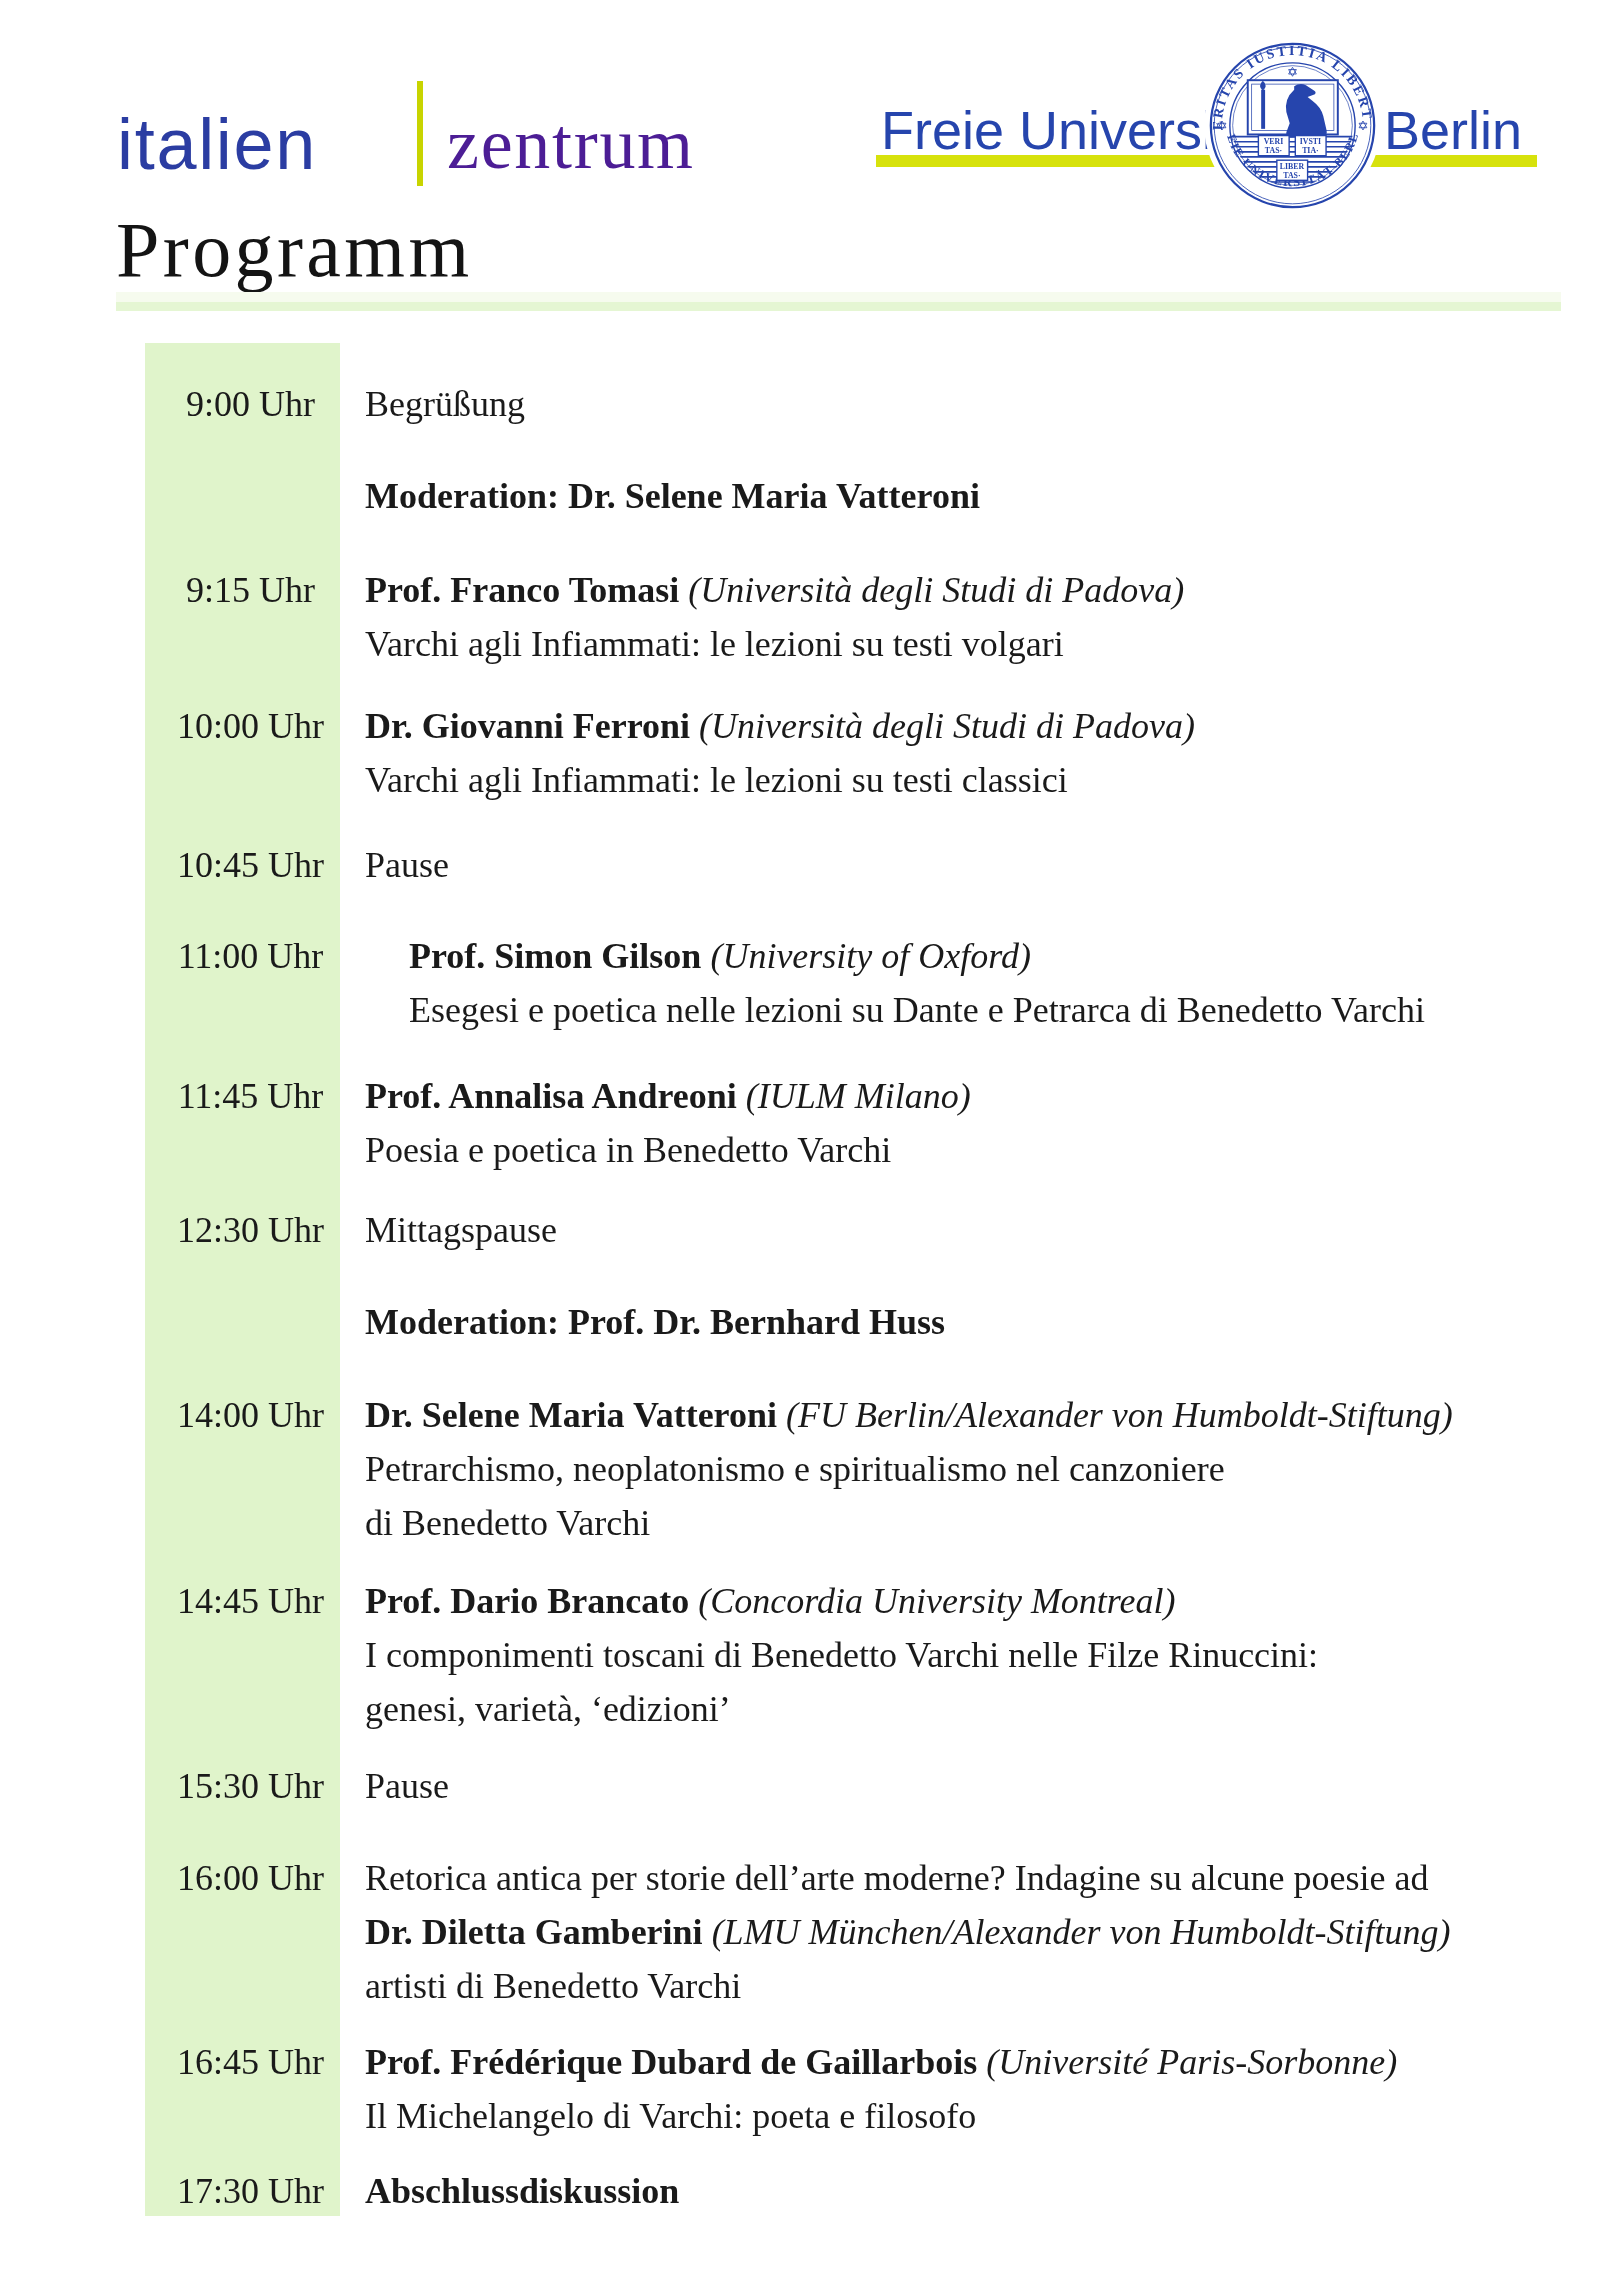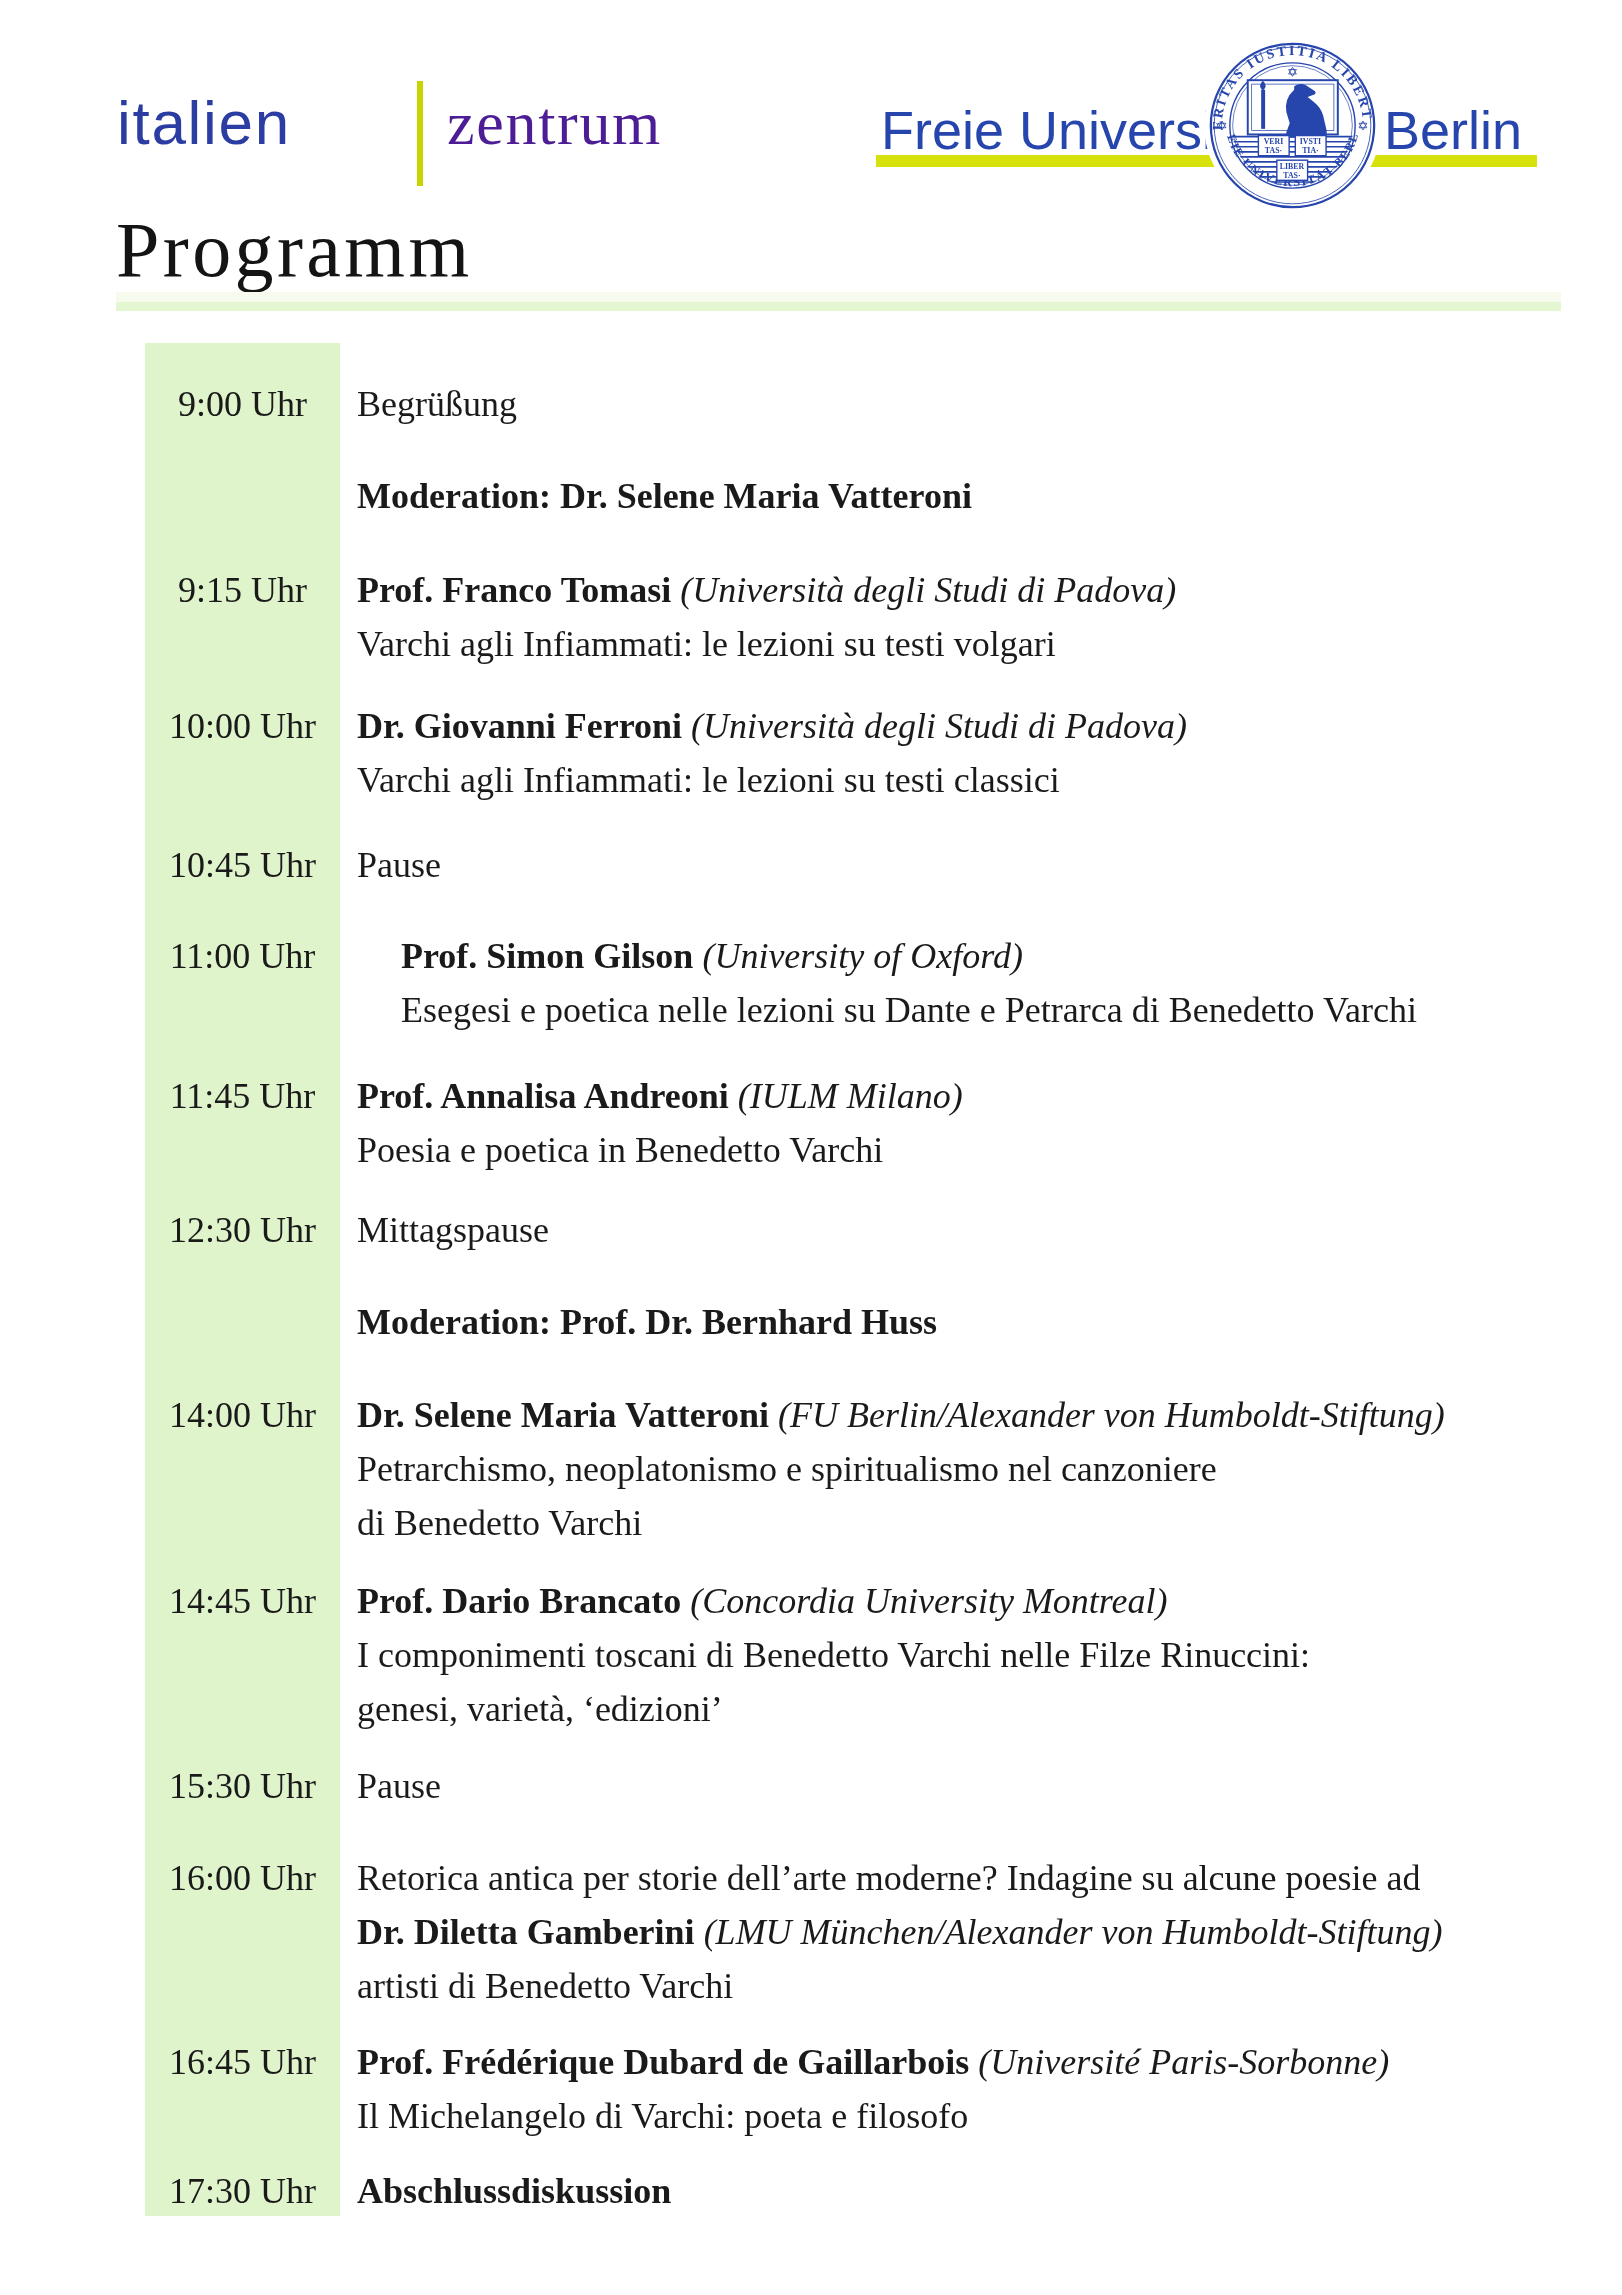--- a/index.html
+++ b/index.html
@@ -6,23 +6,23 @@
   .page{
     position:relative;
     width:1623px;height:2295px;
     background:#ffffff;
     overflow:hidden;
     font-family:"Liberation Serif","DejaVu Serif",serif;
     color:#1a1a1a;
   }
   
   .iz-part{
-    position:absolute;top:92px;
+    position:absolute;top:108px;
     font-family:"Liberation Sans","DejaVu Sans",sans-serif;
-    font-size:62px;line-height:1;letter-spacing:1.7px;white-space:nowrap;
+    font-size:72px;line-height:1;letter-spacing:1.7px;white-space:nowrap;
   }
   .iz-italien{left:117px;color:#2b3da2;}
   .iz-zentrum{left:447px;color:#4c1d95;font-family:Liberation Serif, serif;}
   .iz-divider{
     position:absolute;left:417px;top:81px;
     width:6.2px;height:105px;background:#c8d400;
   }
   .fu-word{
     position:absolute;top:103px;
     font-family:"Liberation Sans","DejaVu Sans",sans-serif;
@@ -42,21 +42,21 @@
     font-size:78px;line-height:1;letter-spacing:3.4px;color:#141414;
   }
   .header-bar{position:absolute;left:116px;top:292px;width:1445px;}
   .header-bar .light{height:10px;background:#f6fbee;}
   .header-bar .main{height:9px;background:#e5f6d3;}
   
   .green-col{
     position:absolute;left:145px;top:343px;
     width:195px;height:1873px;background:#e0f4cb;
   }
-  .row{position:absolute;left:0;width:1459px;}
+  .row{position:absolute;left:8px;width:1459px;}
   .row .time{
     position:absolute;left:145px;top:0;width:195px;
     text-align:center;font-size:36px;line-height:54px;white-space:nowrap;
   }
   .row .content{margin-left:357px;font-size:36px;line-height:54px;}
   .line{white-space:nowrap;}
   .b{font-weight:700;}
   .i{font-style:italic;}
 </style>
 </head>

